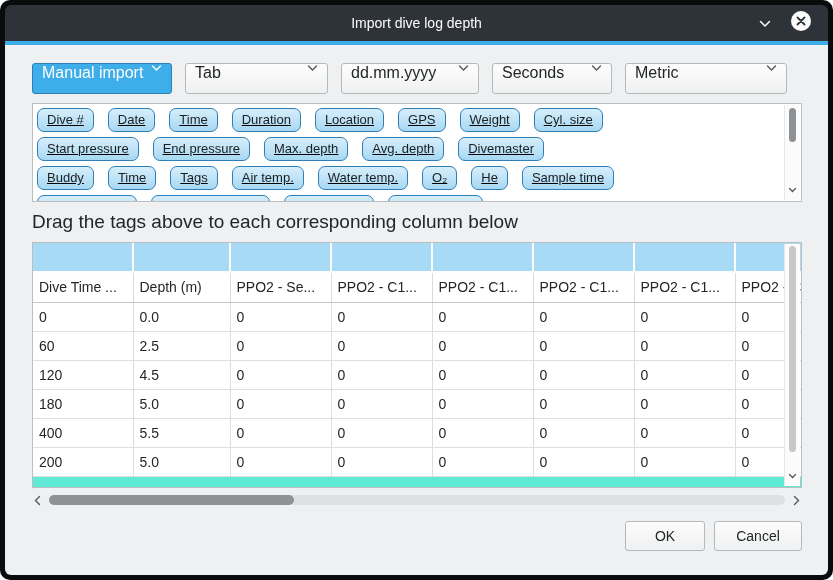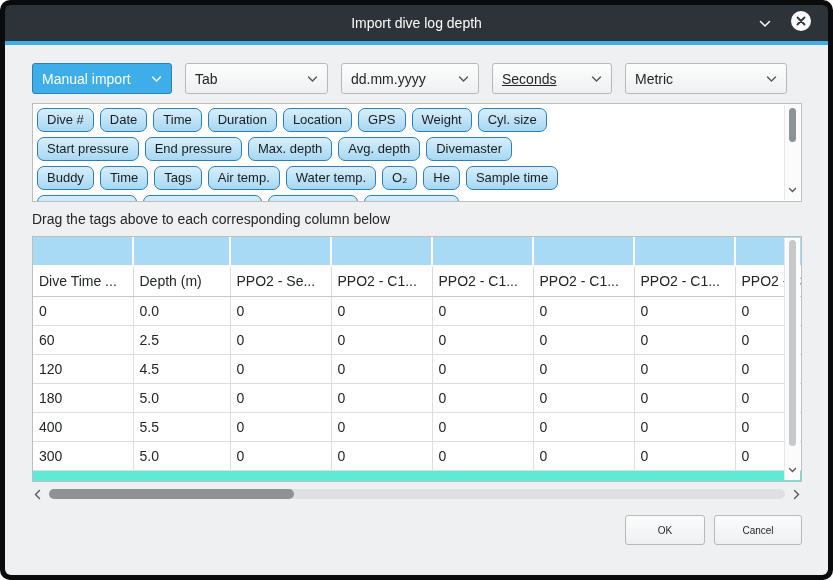--- a/index.html
+++ b/index.html
@@ -16,58 +16,58 @@
   .window{width:833px;height:580px;background:#0a0b0c;border-radius:10px;padding:5px;display:flex;flex-direction:column;overflow:hidden;}
   .titlebar{flex:0 0 36px;background:var(--titlebar);border-radius:6px 6px 0 0;position:relative;display:flex;align-items:center;justify-content:center;}
   .title{color:#fcfcfc;font-size:14px;}
   .tb-btn{position:absolute;top:0;bottom:0;display:flex;align-items:center;color:#fcfcfc;cursor:default;}
   .tb-btn.shade{right:56px;}
   .tb-btn.close{right:16px;}
   .accent-line{flex:0 0 4px;background:var(--accent);}
   .content{flex:1;background:#eff0f1;border-radius:0 0 6px 6px;padding:18px 26px 0 27px;display:flex;flex-direction:column;overflow:hidden;}
 
   .combo-row{flex:0 0 31px;display:flex;gap:13px;margin-bottom:9px;}
-  .combo{border:1px solid #b6b8ba;border-radius:3px;background:linear-gradient(#fdfdfd,#eff0f1);display:flex;align-items:center;padding:0 9px;font-size:14px;color:var(--text);}
+  .combo{border:1px solid #b6b8ba;border-radius:3px;background:linear-gradient(#fdfdfd,#eff0f1);display:flex;padding:0 9px;font-size:16px;color:var(--text);}
   .combo-value{flex:1;white-space:nowrap;overflow:hidden;}
   .combo-arrow{color:#55595c;display:flex;margin-left:6px;}
   .combo.accent{background:var(--accent);border-color:#2d7fb5;color:#fcfcfc;}
   .combo.accent .combo-arrow{color:#fcfcfc;}
   .combo:nth-child(1){width:140px;}
   .combo:nth-child(2){width:143px;}
   .combo:nth-child(3){width:138px;}
-  .combo:nth-child(4){width:120px;text-decoration:underline;}
+  .combo:nth-child(4){width:120px;}
   .combo:nth-child(5){width:162px;}
 
   .tag-area{flex:0 0 99px;background:#ffffff;border:1px solid #bcbebf;position:relative;overflow:hidden;margin-bottom:8px;}
   .tag-rows{position:absolute;left:4px;top:4px;right:22px;display:flex;flex-direction:column;gap:5px;}
-  .tag-row{display:flex;gap:6px;}
+  .tag-row{display:flex;gap:14px;text-decoration:underline;}
   .tag{border:1px solid var(--tag-border);border-radius:7px;background:linear-gradient(var(--tag-fill-top),var(--tag-fill-bottom));padding:3px 9px 4px;font-size:13px;color:#1b1e20;white-space:nowrap;cursor:default;}
 
   .scroll-v{position:absolute;top:1px;right:1px;bottom:1px;width:16px;background:#fbfbfb;border-left:1px solid #e6e7e8;}
   .scroll-v .thumb{position:absolute;left:4px;width:7px;border-radius:3.5px;background:#8f9294;}
   .scroll-v .thumb.light{background:#c6c8ca;}
   .scroll-v .btn-down{position:absolute;bottom:2px;left:0;right:0;display:flex;justify-content:center;color:#55595c;}
 
-  .instruction{flex:0 0 auto;font-size:14px;color:var(--text);margin:1px 0 9px 0;}
+  .instruction{flex:0 0 auto;font-size:19px;color:var(--text);margin:1px 0 9px 0;}
 
   .table-wrap{flex:0 0 246px;border:1px solid #bcbebf;background:#5eead4;position:relative;overflow:hidden;}
   table{border-collapse:collapse;table-layout:fixed;font-size:14px;color:var(--text);}
   tr.drop td{height:29px;background:var(--dropzone);border-right:2px solid #fcfcfc;border-bottom:2px solid #fcfcfc;}
   tr.head th{height:30px;font-weight:normal;text-align:left;padding:0 6px;border-right:1px solid #d8dadb;border-bottom:1px solid #c6c8c9;background:#fff;white-space:nowrap;overflow:hidden;}
   tbody td{height:29px;padding:0 6px;border-right:1px solid #dcdee0;border-bottom:1px solid #dcdee0;white-space:nowrap;overflow:hidden;background:#fff;}
 
   .hscroll{flex:0 0 15px;margin-top:5px;position:relative;}
   .hscroll .arrow{position:absolute;top:0;bottom:0;display:flex;align-items:center;color:#55595c;}
   .hscroll .arrow.left{left:2px;}
   .hscroll .arrow.right{right:2px;}
   .hscroll .track{position:absolute;left:17px;right:17px;top:2px;height:10px;border-radius:5px;background:#dfe0e2;}
   .hscroll .hthumb{position:absolute;left:0;top:0;width:245px;height:10px;border-radius:5px;background:#8f9294;}
 
   .dialog-buttons{display:flex;justify-content:flex-end;gap:9px;margin-top:13px;}
-  .btn{height:30px;border:1px solid #b6b8ba;border-radius:3px;background:linear-gradient(#fcfcfc,#eff0f1);font-size:10px;color:var(--text);display:flex;align-items:center;justify-content:center;cursor:default;}
+  .btn{height:30px;border:1px solid #b6b8ba;border-radius:3px;background:linear-gradient(#fcfcfc,#eff0f1);font-size:14px;color:var(--text);display:flex;align-items:center;justify-content:center;cursor:default;}
   .btn.ok{width:80px;}
   .btn.cancel{width:88px;}
 </style>
 </head>
 <body>
 
 <div class="window">
 
   <div class="titlebar">
     <span class="title">Import dive log depth</span>
@@ -261,21 +261,21 @@
               <td>400</td>
               <td>5.5</td>
               <td>0</td>
               <td>0</td>
               <td>0</td>
               <td>0</td>
               <td>0</td>
               <td>0</td>
             </tr>
             <tr>
-              <td>300</td>
+              <td>200</td>
               <td>5.0</td>
               <td>0</td>
               <td>0</td>
               <td>0</td>
               <td>0</td>
               <td>0</td>
               <td>0</td>
             </tr>
           </tbody>
       </table>

